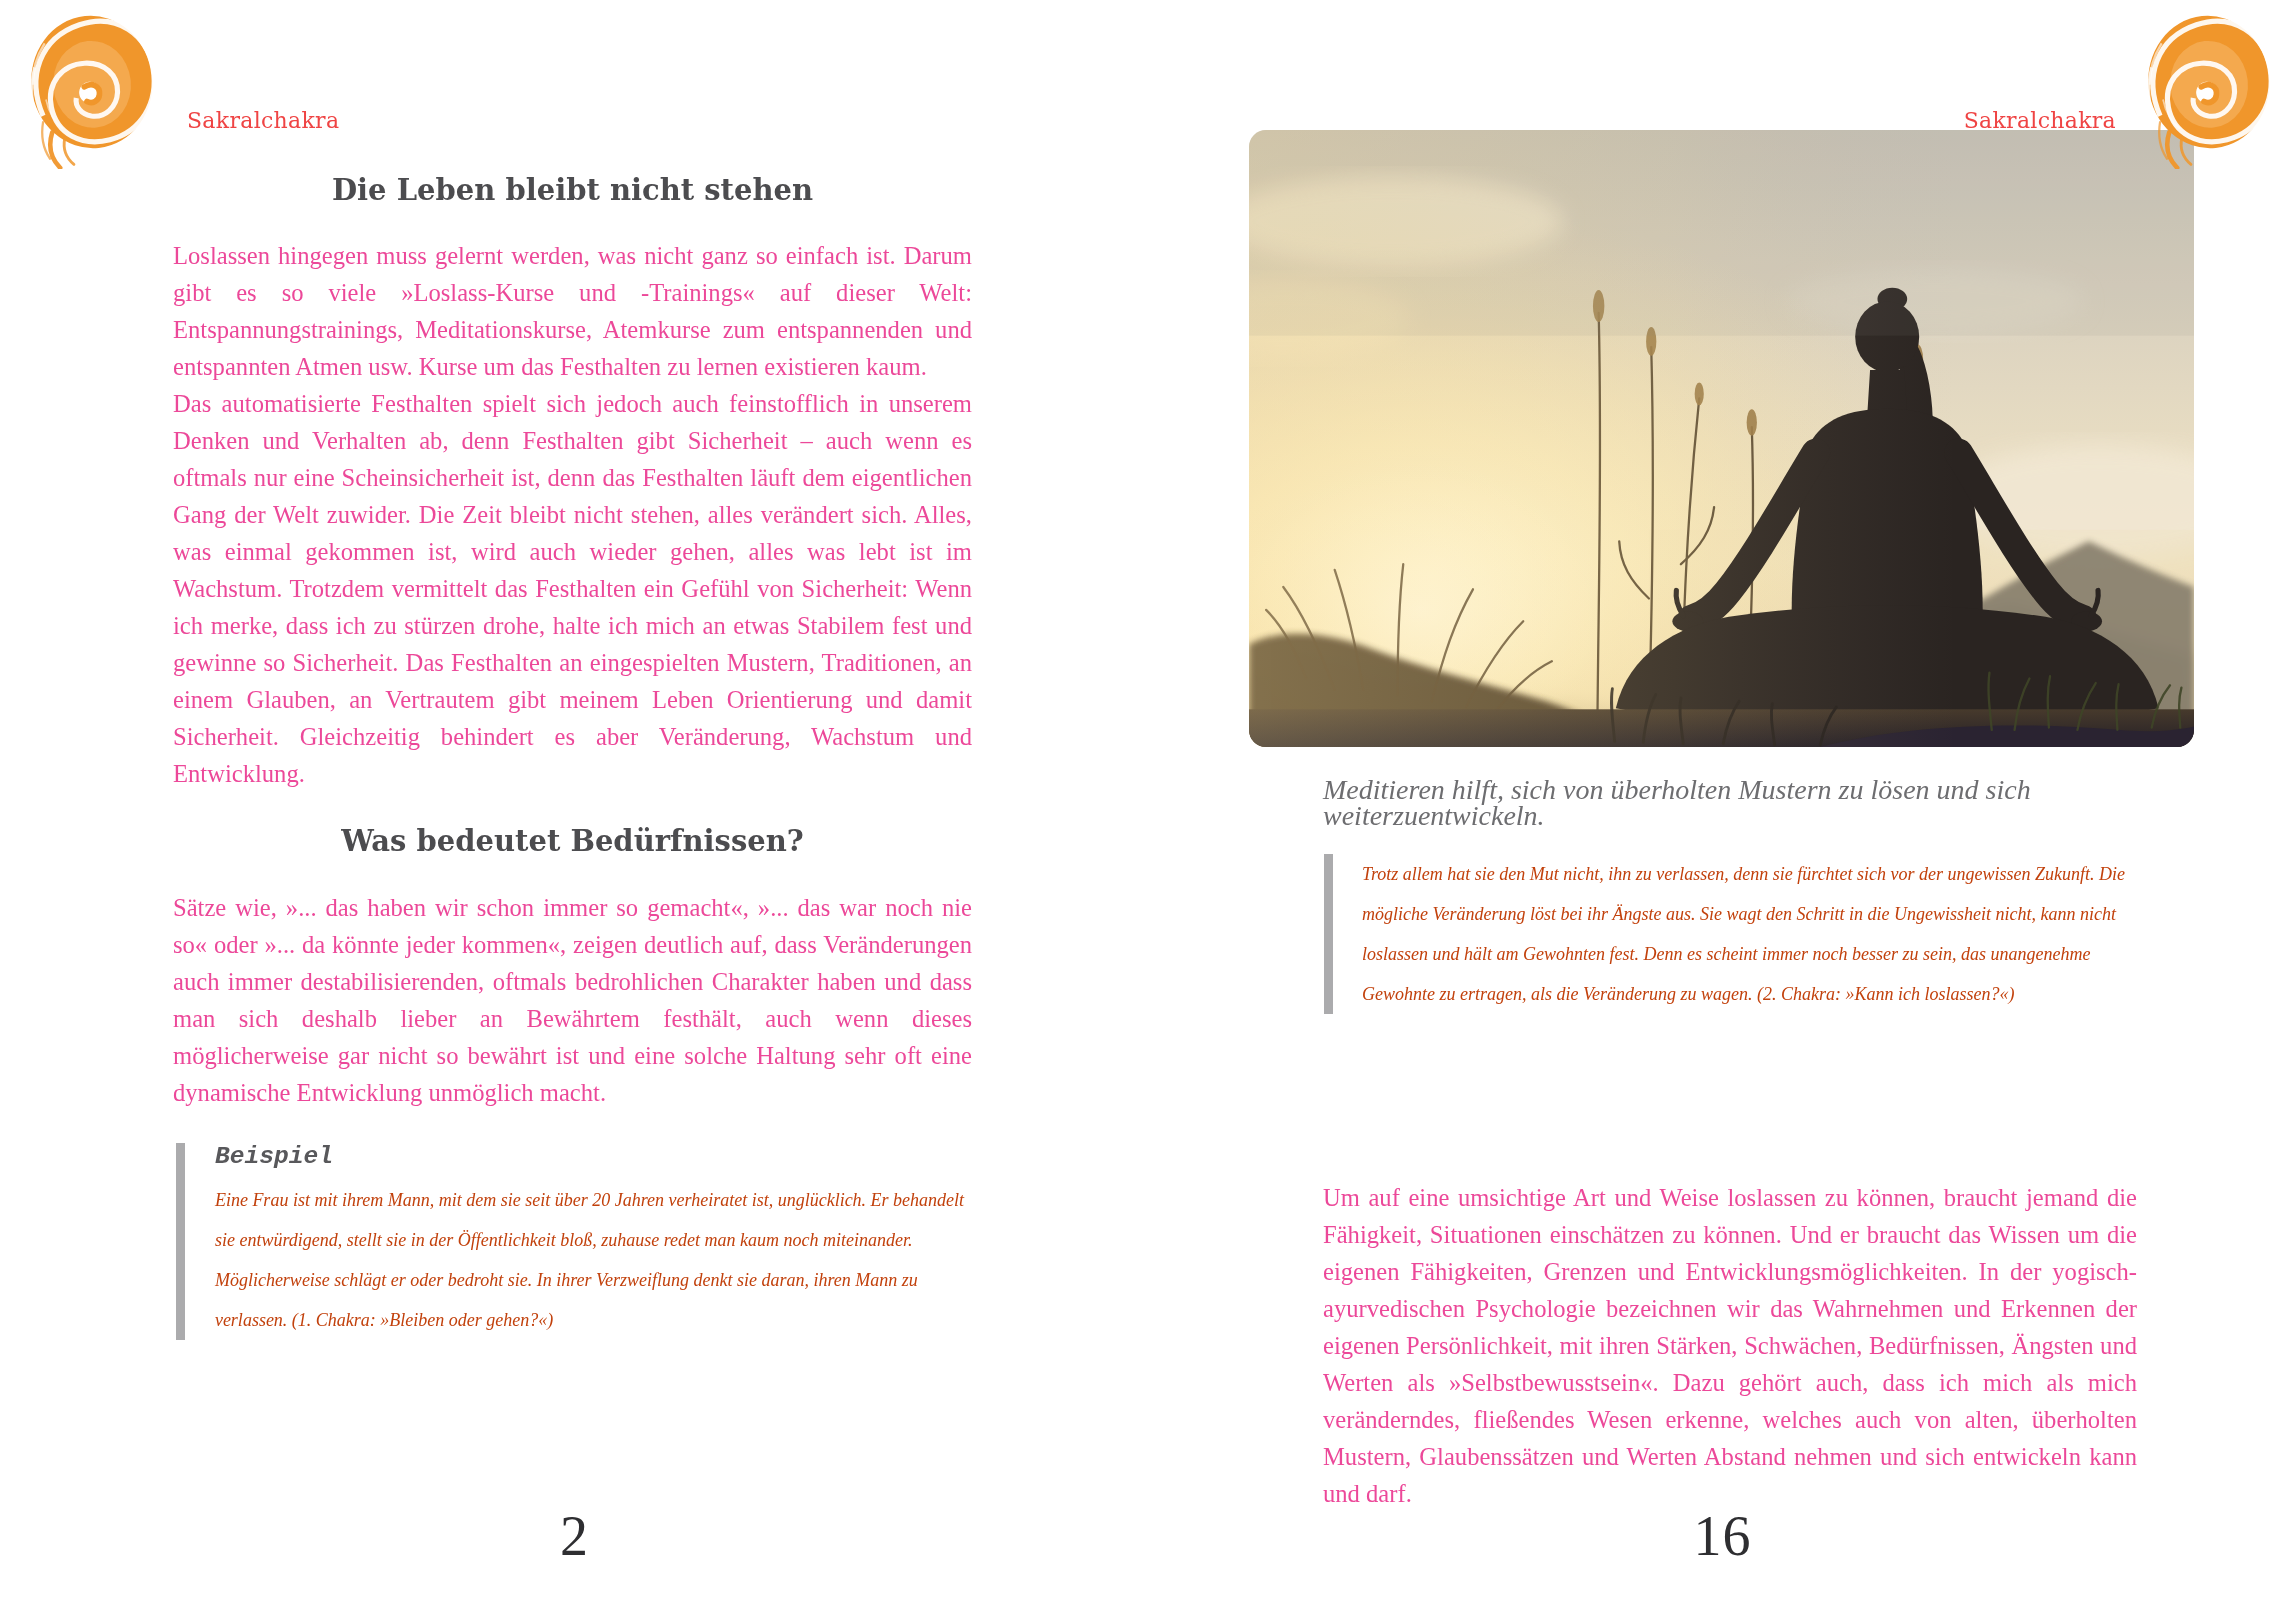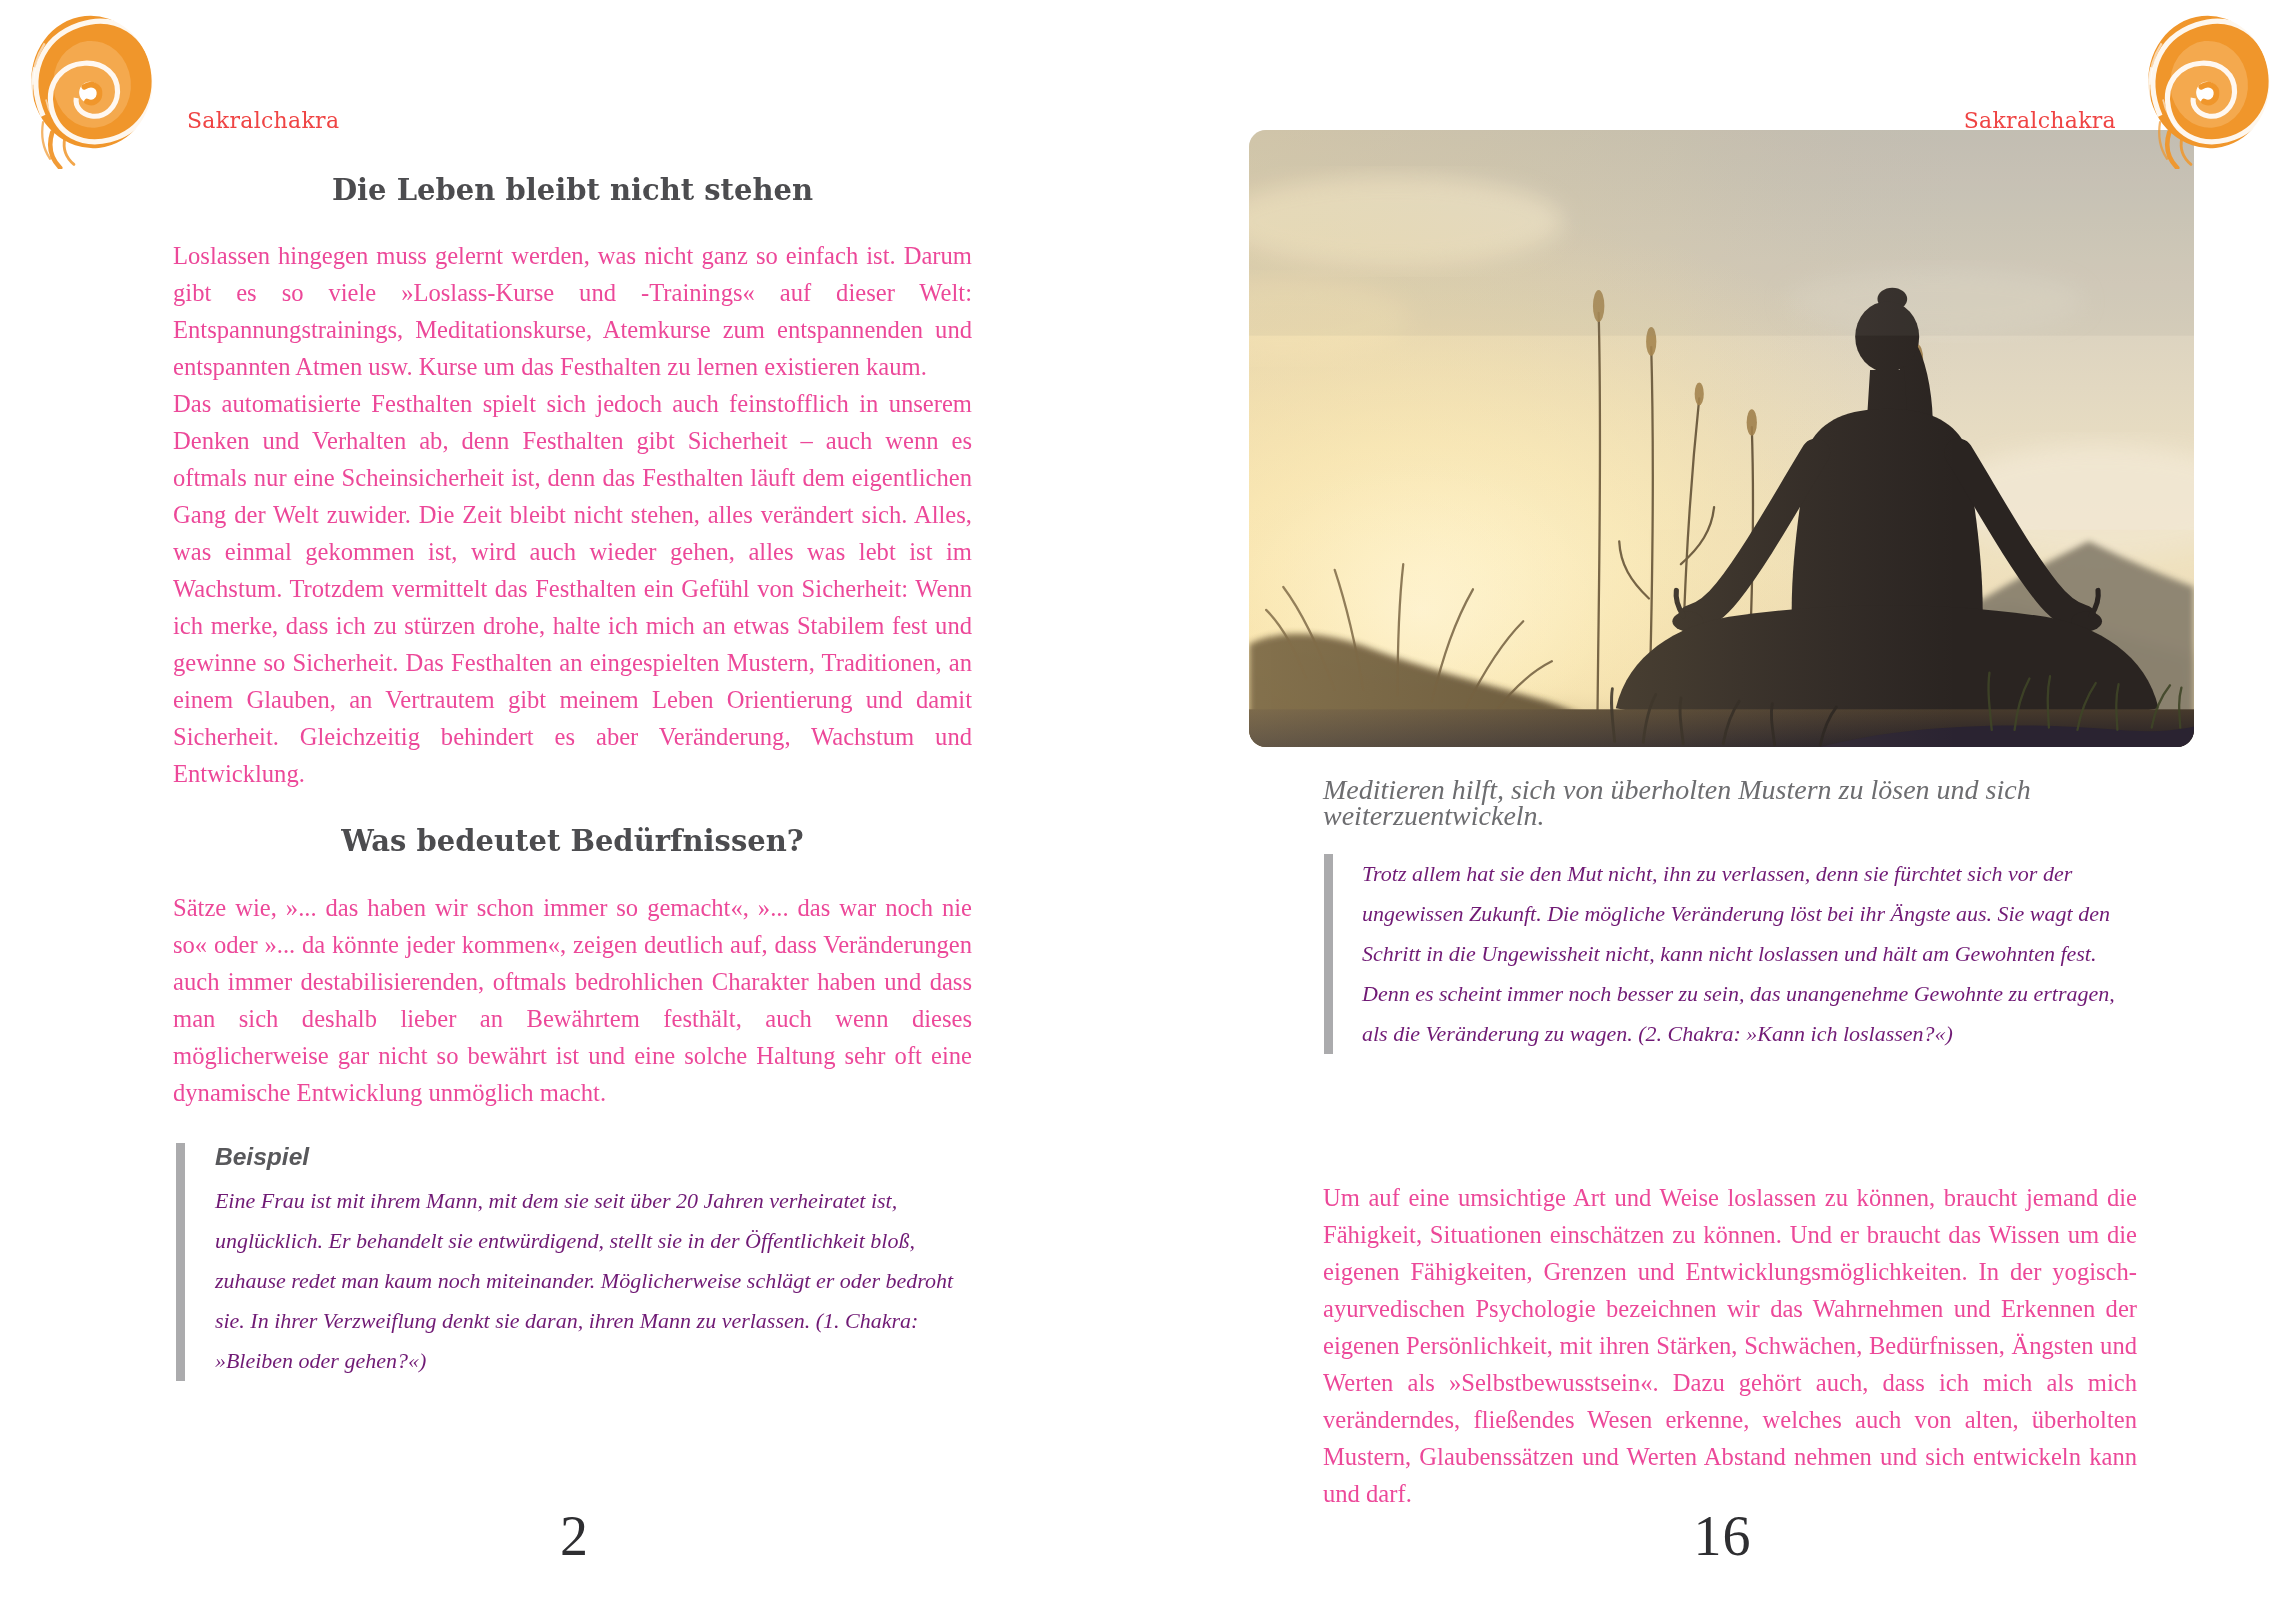--- a/index.html
+++ b/index.html
@@ -30,26 +30,26 @@
   .section-title.second { margin:32px 0 30px 0; }
   .body-text {
     font-size:24.6px; line-height:37px; color:#ec4899;
     text-align:justify; margin:0; hyphens:auto;
   }
   .example {
     margin-top:32px; margin-left:2.9px;
     border-left:9.1px solid #ABABAD; padding-left:30px;
   }
   .example-title {
-    font-family:Liberation Sans, sans-serif; font-weight:700; font-style:italic;
+    font-family:Liberation Mono, monospace; font-weight:700; font-style:italic;
     font-size:24.6px; color:#58585B; margin:2.3px 0 10.3px 0;
   }
   .italic-gray {
-    font-style:italic; font-size:22px; line-height:40px;
-    color:#701a75; margin:0;
+    font-style:italic; font-size:18px; line-height:40px;
+    color:#c2410c; margin:0;
   }
 
   
   .photo-wrap {
     position:absolute; left:1249px; top:130px; width:945px; height:617px;
     border-radius:17px; overflow:hidden;
   }
   .photo-wrap svg { display:block; width:100%; height:100%; }
   .photo-caption {
     position:absolute; left:1323px; top:777px; width:814px;

